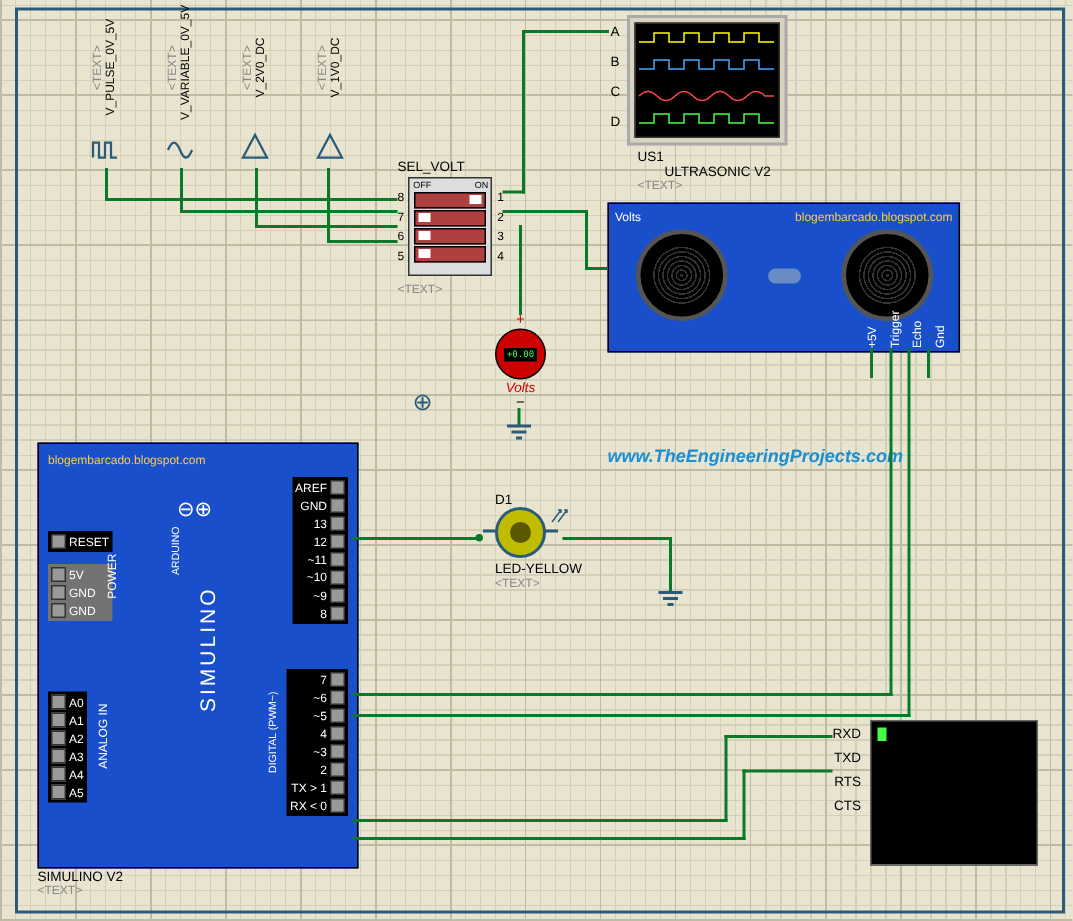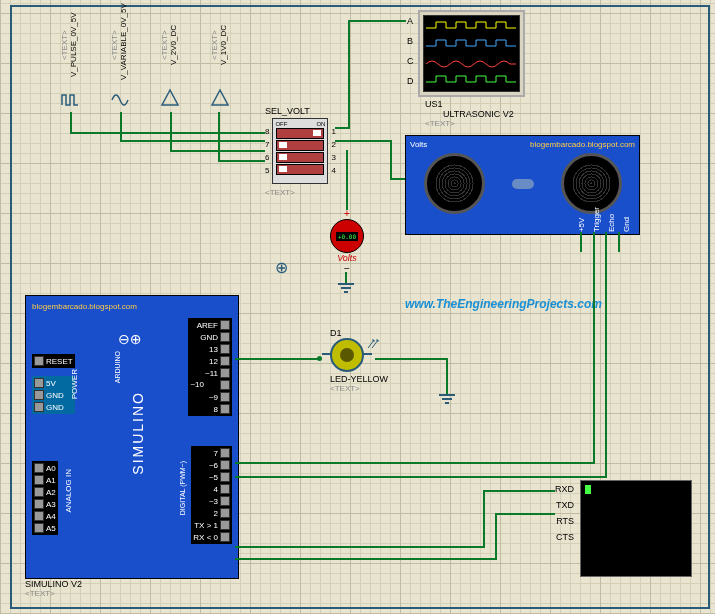--- a/index.html
+++ b/index.html
@@ -165,21 +165,21 @@
     <div style="color:#ffcc44;font-size:8px">blogembarcado.blogspot.com</div>
 
     <div style="position:absolute;left:6px;top:58px">
       <div style="background:#000;padding:2px;display:flex;flex-direction:column;gap:2px">
         <div style="display:flex;align-items:center;gap:2px">
             <div class="pin"></div>
             <span class="whitelabel">RESET</span>
           </div>
       </div>
       <div style="height:8px"></div>
-      <div style="background:#0369a1;padding:2px;display:flex;flex-direction:column;gap:2px">
+      <div style="background:#737373;padding:2px;display:flex;flex-direction:column;gap:2px">
         <div style="display:flex;align-items:center;gap:2px">
             <div class="pin"></div>
             <span class="whitelabel">5V</span>
           </div>
         <div style="display:flex;align-items:center;gap:2px">
             <div class="pin"></div>
             <span class="whitelabel">GND</span>
           </div>
         <div style="display:flex;align-items:center;gap:2px">
             <div class="pin"></div>
@@ -242,21 +242,21 @@
             <div class="pin"></div>
           </div>
         <div style="display:flex;align-items:center;gap:2px;justify-content:flex-end">
             <span class="whitelabel">12</span>
             <div class="pin"></div>
           </div>
         <div style="display:flex;align-items:center;gap:2px;justify-content:flex-end">
             <span class="whitelabel">~11</span>
             <div class="pin"></div>
           </div>
-        <div style="display:flex;align-items:flex-start;gap:16px;justify-content:flex-end">
+        <div style="display:flex;align-items:flex-start;gap:2px;justify-content:flex-end">
             <span class="whitelabel">~10</span>
             <div class="pin"></div>
           </div>
         <div style="display:flex;align-items:center;gap:2px;justify-content:flex-end">
             <span class="whitelabel">~9</span>
             <div class="pin"></div>
           </div>
         <div style="display:flex;align-items:center;gap:2px;justify-content:flex-end">
             <span class="whitelabel">8</span>
             <div class="pin"></div>

